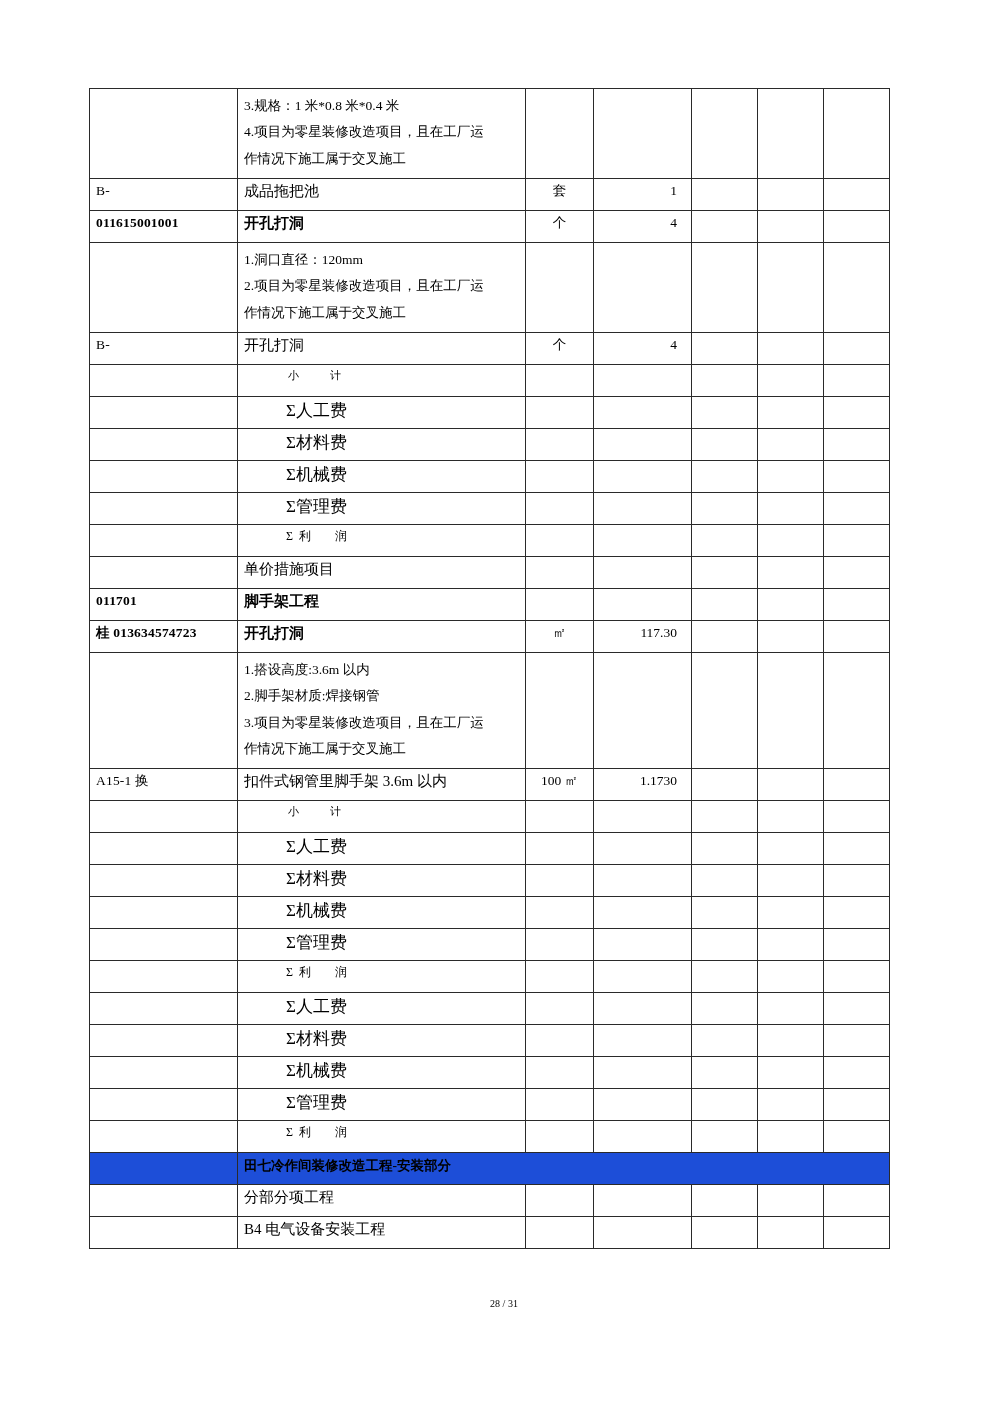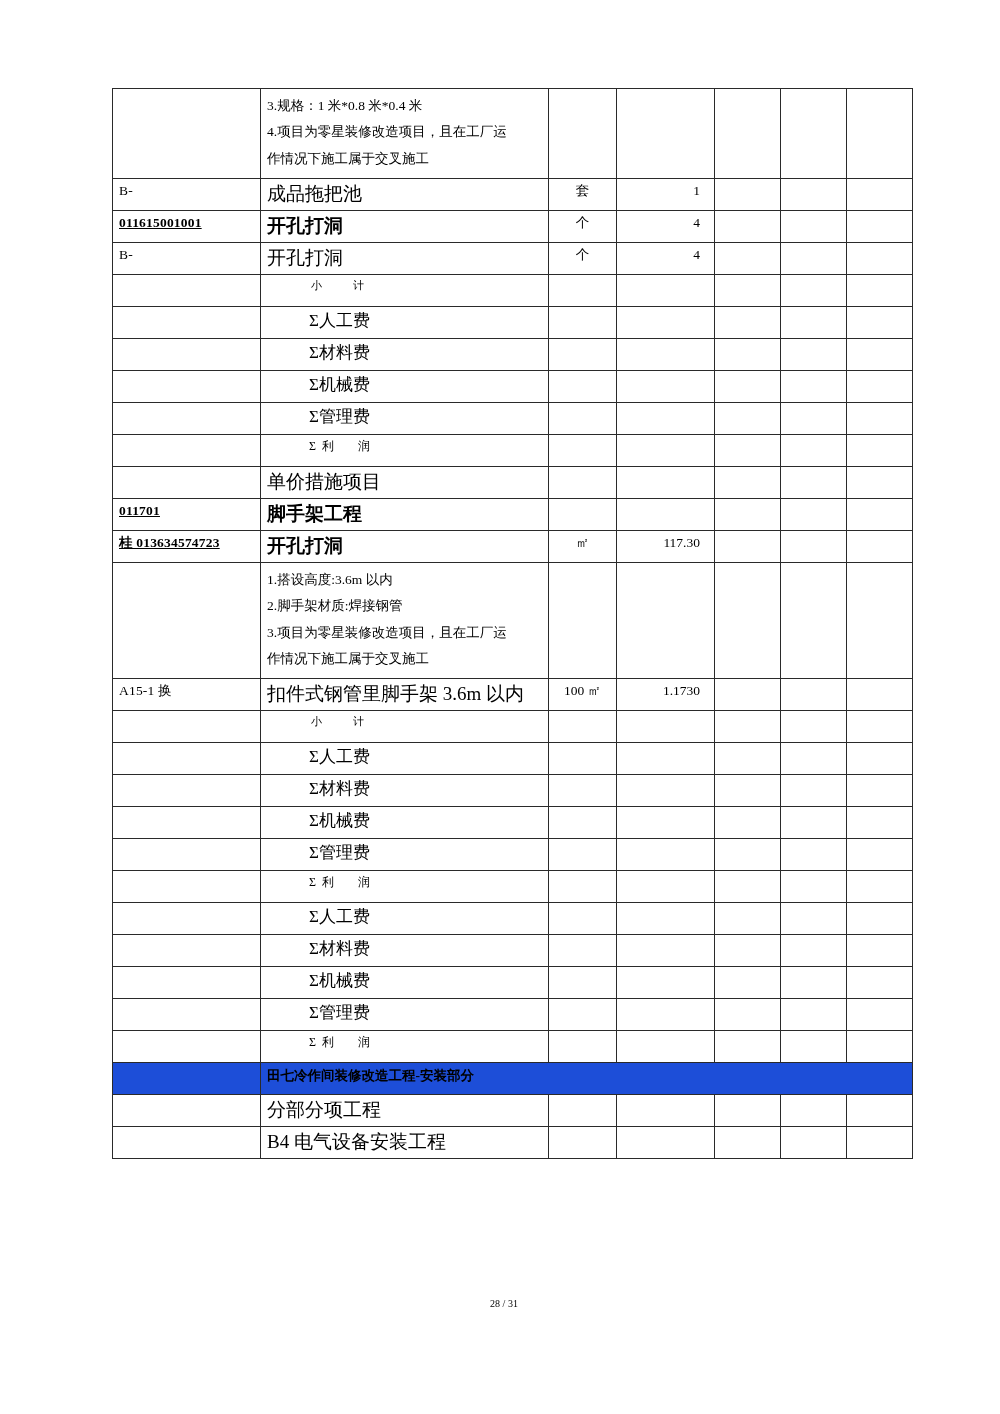--- a/index.html
+++ b/index.html
@@ -16,21 +16,21 @@
   }
   .page {
     position: relative;
     width: 1000px;
     height: 1414px;
     box-sizing: border-box;
     padding: 0;
   }
   .sheet {
     position: absolute;
-    left: 112px;
+    left: 89px;
     top: 88px;
     width: 800px;
   }
   table.boq {
     border-collapse: collapse;
     width: 800px;
     table-layout: fixed;
   }
   table.boq td {
     border: 1px solid #2a2a2a;
@@ -52,23 +52,23 @@
   .cell-inner {
     padding: 5px 6px 4px 6px;
     min-height: 21px;
     box-sizing: border-box;
   }
   .code {
     font-family: "Liberation Serif", "DejaVu Serif", serif;
     font-size: 13.5px;
     letter-spacing: 0.2px;
   }
-  .code.bold { font-weight: bold; text-decoration: underline; }
+  .code.bold { font-weight: bold; }
   .name {
-    font-size: 19px;
+    font-size: 15px;
   }
   .name.bold { font-weight: bold; }
   .unit {
     text-align: center;
     font-size: 13.5px;
   }
   .qty {
     text-align: right;
     padding-right: 14px;
     font-size: 13.5px;
@@ -183,20 +183,37 @@
               <div class="cell-inner unit">个</div>
             </td>
           <td>
               <div class="cell-inner qty">4</div>
             </td>
           <td></td>
           <td></td>
           <td></td>
         </tr>
 
+        <tr class="multi">
+          <td>
+              <div class="cell-inner code"></div>
+            </td>
+          <td>
+            <div class="name-multi">
+              <div>1.洞口直径：120mm</div>
+              <div>2.项目为零星装修改造项目，且在工厂运</div>
+              <div>作情况下施工属于交叉施工</div>
+            </div>
+          </td>
+          <td></td>
+          <td></td>
+          <td></td>
+          <td></td>
+          <td></td>
+        </tr>
 
         <tr>
           <td>
               <div class="cell-inner code">B-</div>
             </td>
           <td>
               <div class="cell-inner name">开孔打洞</div>
             </td>
           <td>
               <div class="cell-inner unit">个</div>

